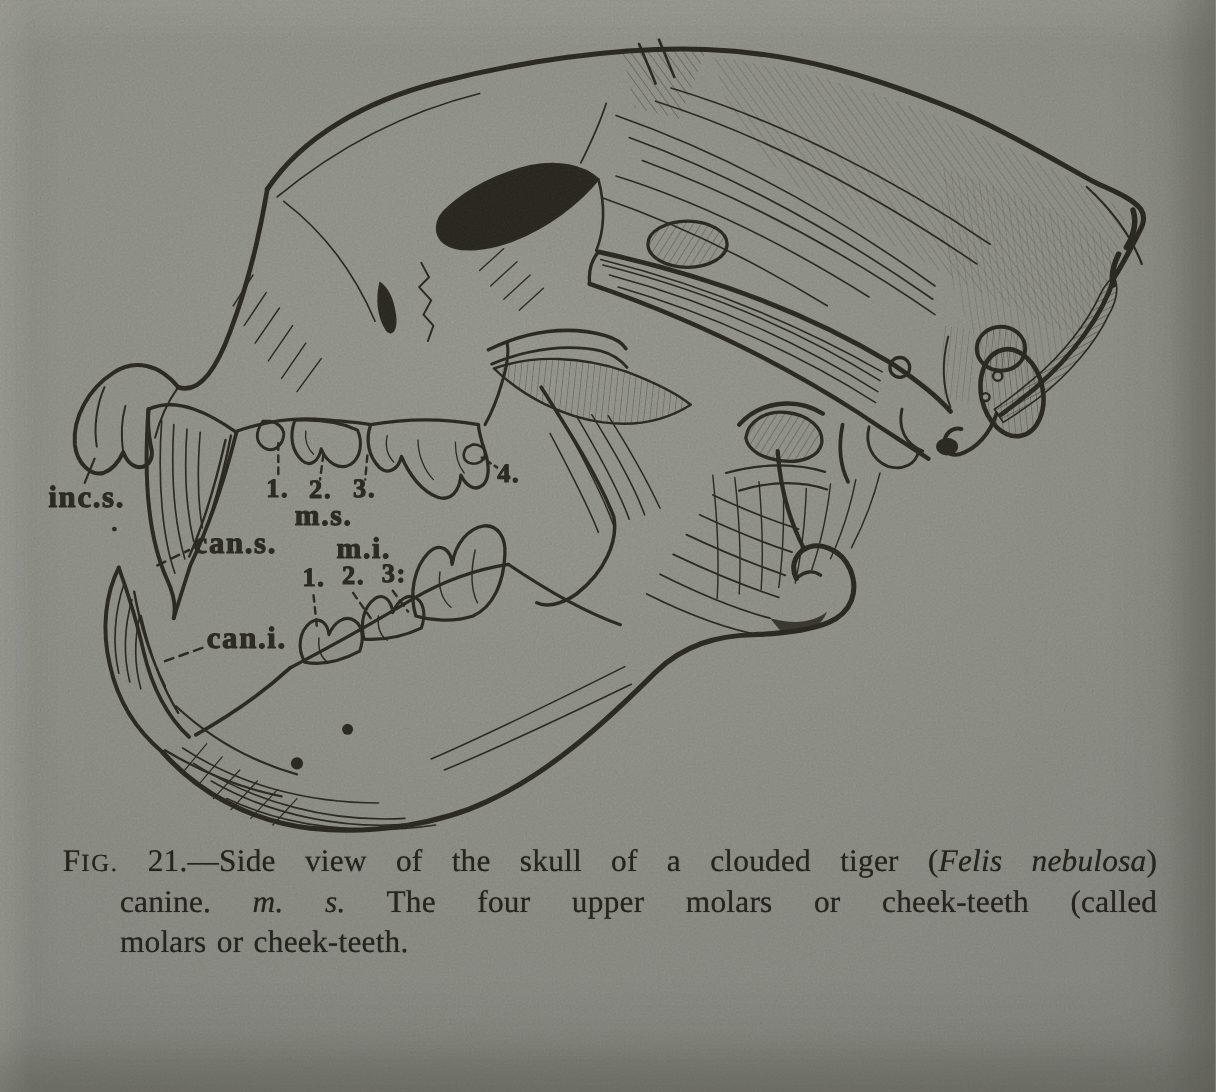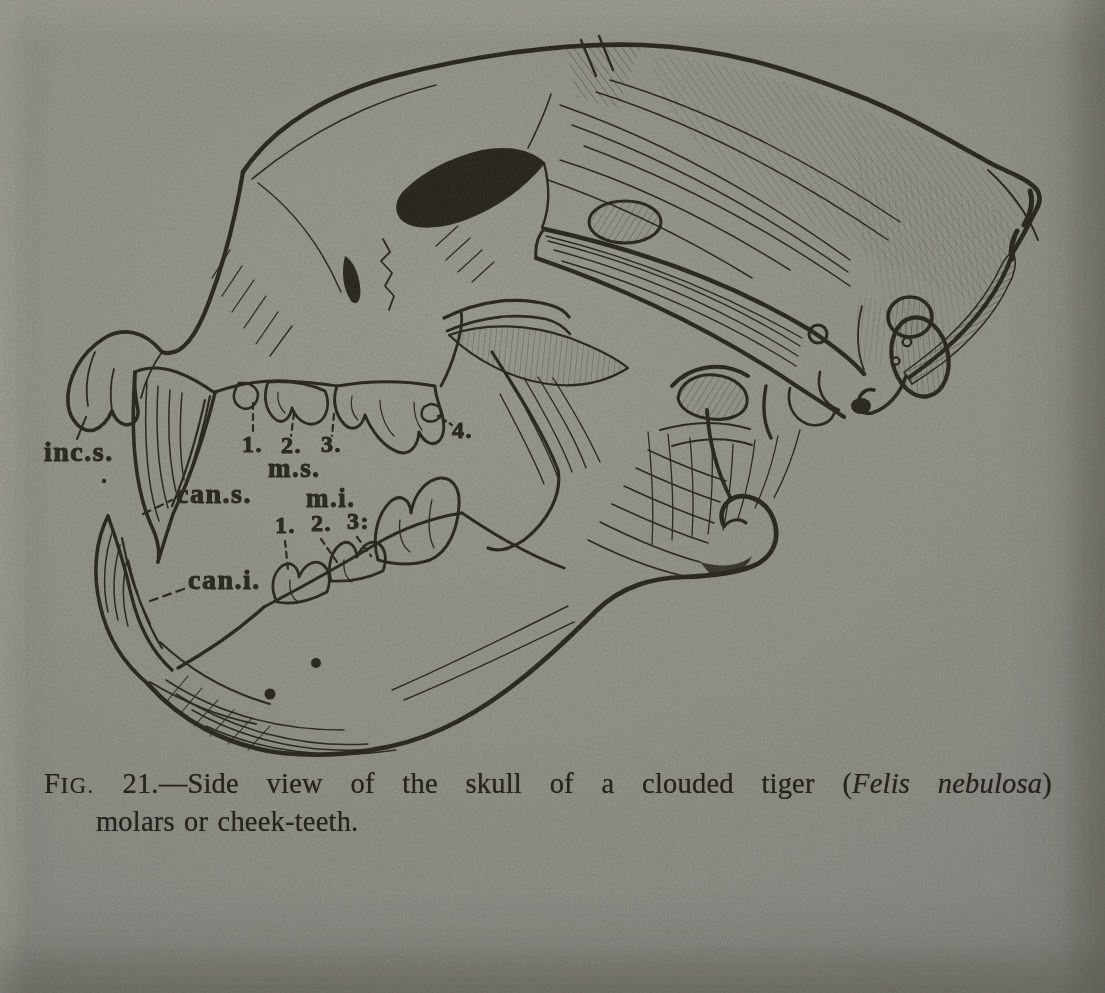--- a/index.html
+++ b/index.html
@@ -10,21 +10,21 @@
       linear-gradient(0deg, rgba(60,60,52,0.14), rgba(0,0,0,0) 5%, rgba(0,0,0,0) 95%, rgba(238,238,230,0.16)),
       radial-gradient(ellipse 980px 760px at 42% 32%, #a3a49c 0%, #9a9b94 55%, #8f908a 100%);
     font-family:"Liberation Serif", serif;
   }
   .page::after{
     content:"";position:absolute;inset:0;pointer-events:none;
     box-shadow:inset -20px -26px 70px rgba(42,42,36,0.28), inset 8px 6px 42px rgba(235,235,226,0.10);
   }
   svg.art{position:absolute;inset:0;pointer-events:none;}
   .caption{
-    position:absolute;top:766px;left:44px;right:53px;
+    position:absolute;top:766px;left:57px;right:53px;
     font-size:28.5px;line-height:35.8px;color:#26241e;
     text-shadow:0 0 0.7px rgba(38,36,30,0.75);
     word-spacing:2px;letter-spacing:0.2px;z-index:1;
   }
   .cap-line{text-align:justify;text-align-last:justify;}
   .cap-line.ind{padding-left:52px;}
   .cap-line.last{text-align-last:left;}
   .it{font-style:italic;}
   .figf{letter-spacing:1px;}
   .figr{font-size:22.5px;letter-spacing:1.5px;}
@@ -199,16 +199,17 @@
         <text class="lbl" x="311" y="531" font-size="24">2.</text>
         <text class="lbl" x="347" y="529" font-size="24">3:</text>
       </g>
     </g>
 
     <rect x="0" y="0" width="1105" height="993" filter="url(#grain)" opacity="0.5"></rect>
   </svg>
 
   <div class="caption">
     <div class="cap-line"><span class="figf">F</span><span class="figr">IG.</span><span> 21.—Side view of the skull of a clouded tiger (</span><span class="it">Felis nebulosa</span><span>)</span></div>
+    <div class="cap-line ind"><span>canine.  </span><span class="it">m. s.</span><span> The four upper molars or cheek-teeth (called</span></div>
     <div class="cap-line ind last"><span>molars or cheek-teeth.</span></div>
   </div>
 
 </div>
 
 </body></html>

